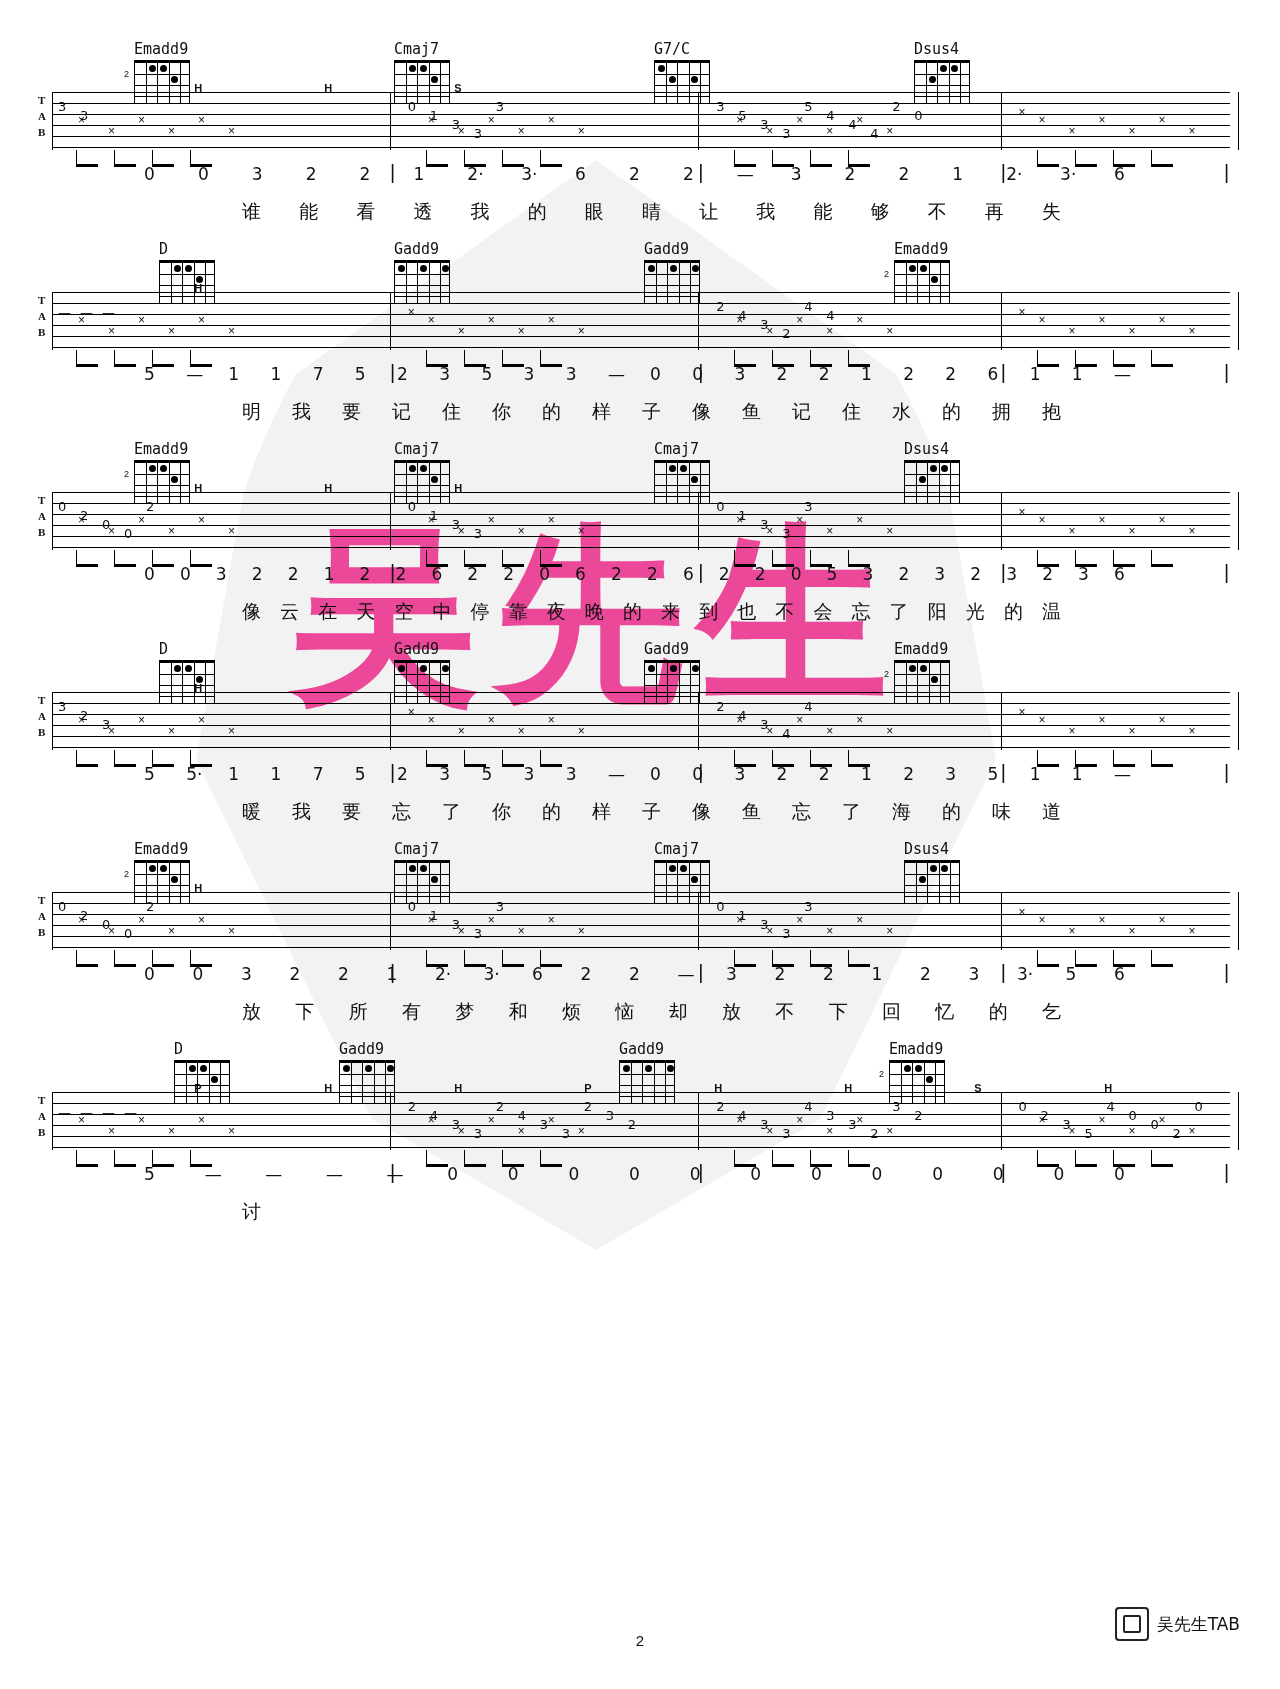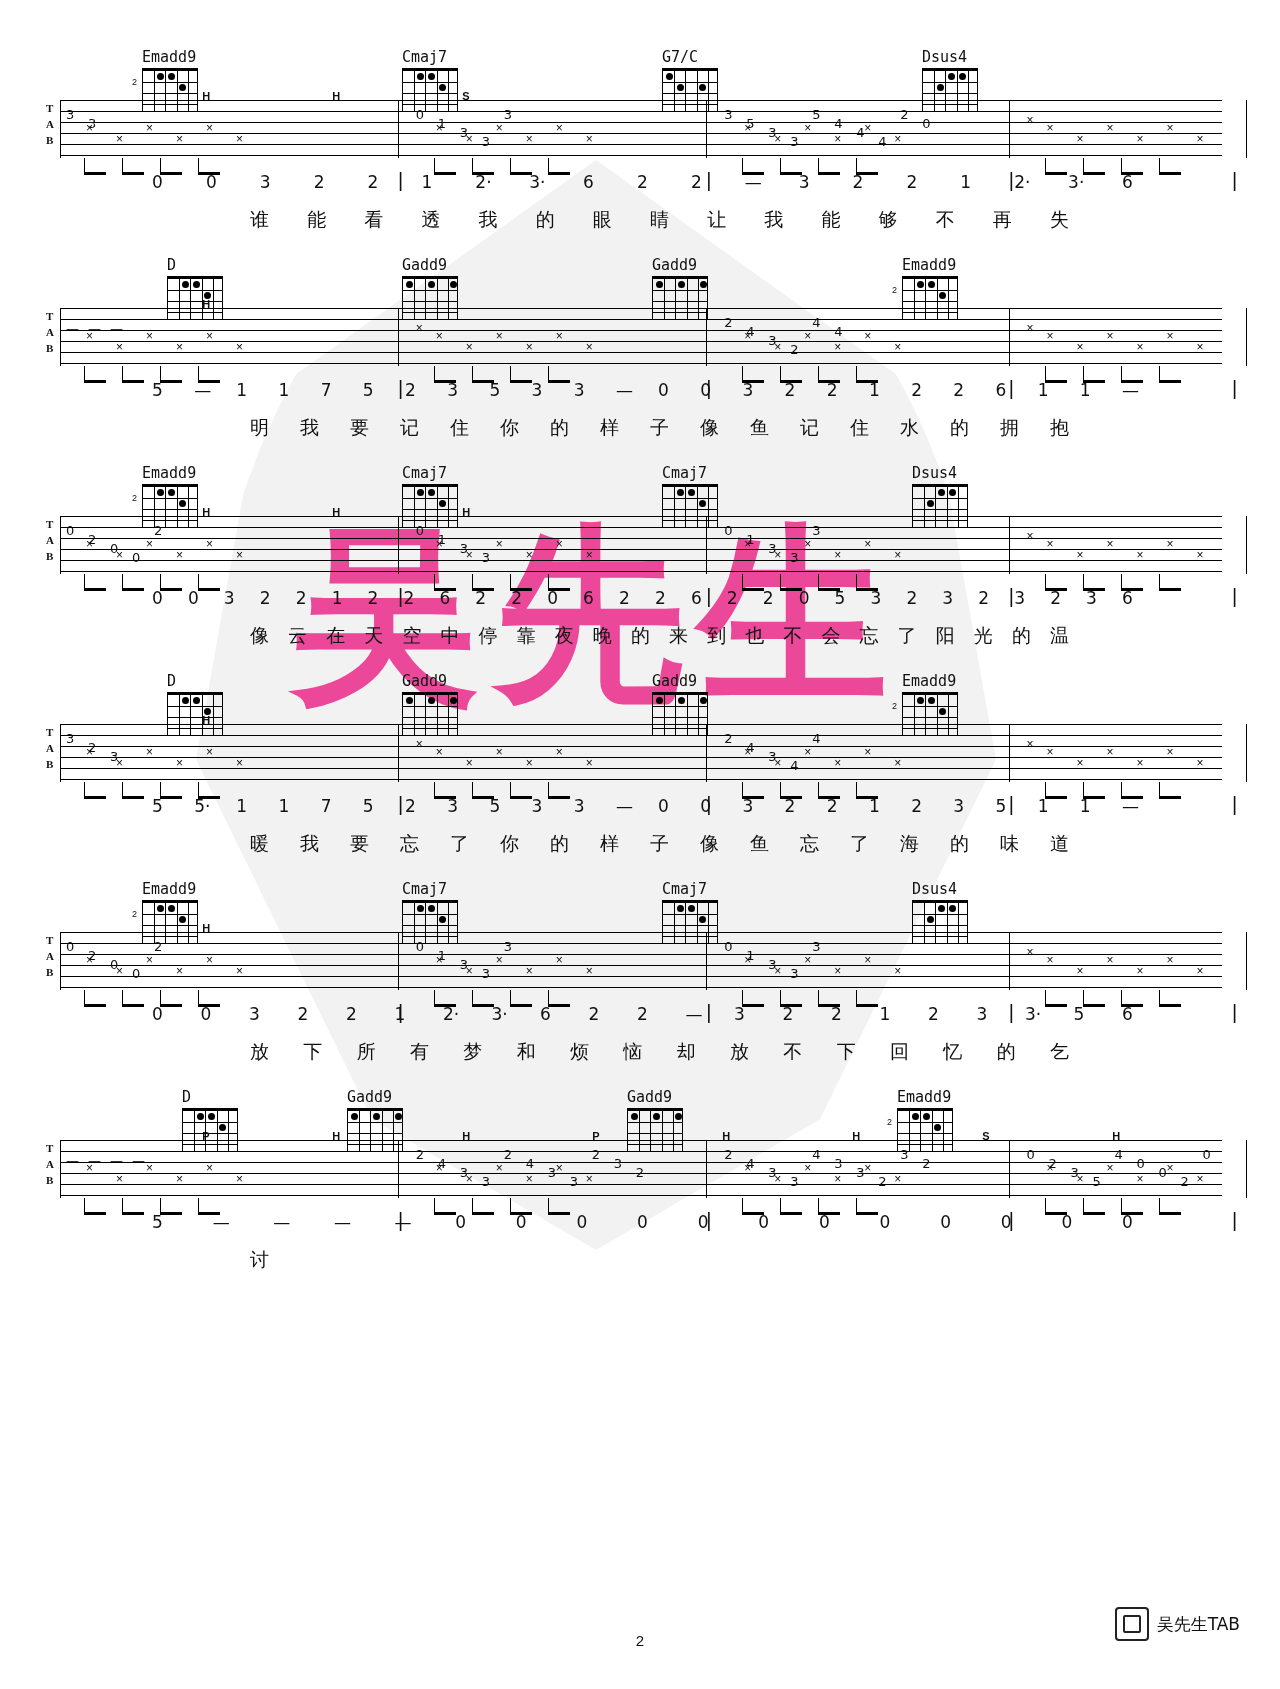--- a/index.html
+++ b/index.html
@@ -31,21 +31,21 @@
   }
   .wm-text2{
     position:absolute;left:0;top:580px;width:800px;text-align:center;
     font-size:150px;color:#e6e6e6;font-weight:bold;letter-spacing:10px;
     font-family:"Liberation Serif", serif;
   }
 
   .content{position:relative;z-index:2;}
 
   
-  .system{position:relative;margin:12px;text-decoration:underline;}
+  .system{position:relative;margin:4px;text-decoration:underline;}
   .staffrow{position:relative;height:118px;}
 
   
   .chord{position:absolute;width:70px;}
   .chord .cname{font-size:15px;font-family:"DejaVu Sans Mono", monospace;margin-bottom:2px;white-space:nowrap;}
   .grid{position:relative;width:56px;height:44px;border:1px solid #000;border-top:3px solid #000;box-sizing:border-box;}
   .grid .v{position:absolute;top:0;bottom:0;width:1px;background:#000;}
   .grid .h{position:absolute;left:0;right:0;height:1px;background:#000;}
   .dot{position:absolute;width:7px;height:7px;border-radius:50%;background:#000;}
   .fretnum{position:absolute;left:-11px;top:6px;font-size:9px;}

